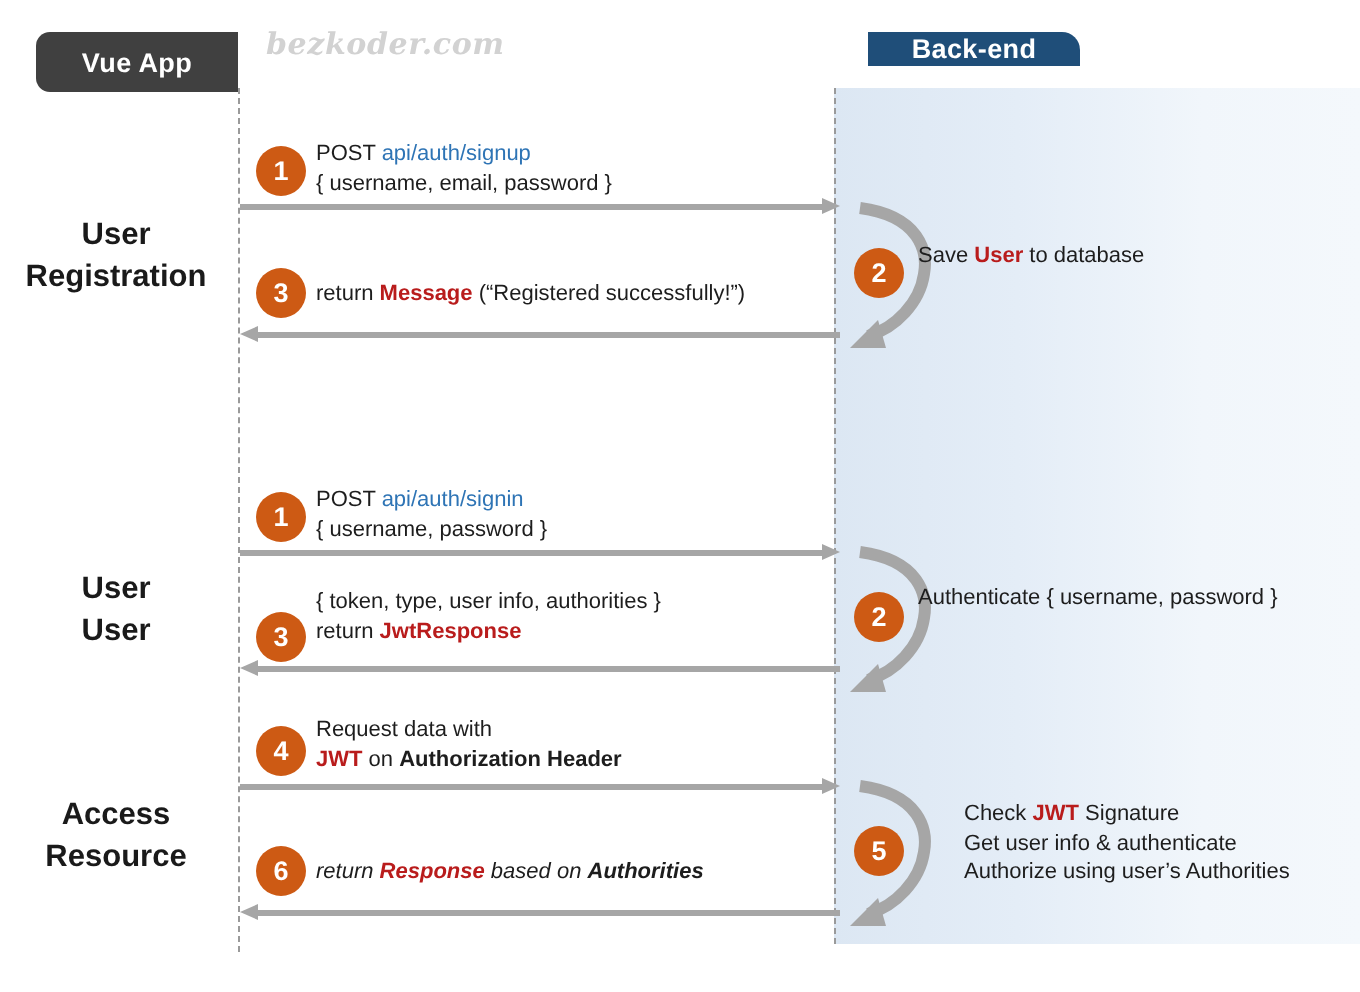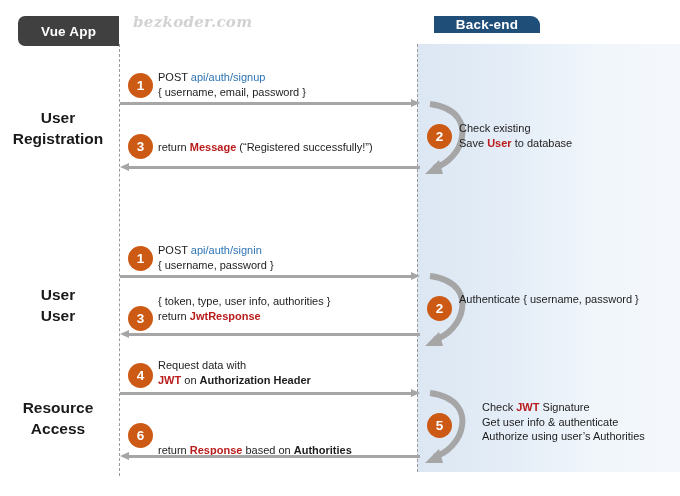--- a/index.html
+++ b/index.html
@@ -157,43 +157,42 @@
 
   <div class="sect-label" style="left:2px; top:108px;">
     <div>User</div>
     <div>Registration</div>
   </div>
   <div class="sect-label" style="left:2px; top:285px;">
     <div>User</div>
     <div>User</div>
   </div>
   <div class="sect-label" style="left:2px; top:398px;">
+    <div>Access</div>
     <div>Resource</div>
-    <div>Access</div>
   </div>
 
   <div class="circle" style="left:128px; top:73px;">1</div>
   <div class="msg" style="left:158px; top:70px;">
     <div><span>POST </span><span class="blue">api/auth/signup</span></div>
     <div><span>{ username, email, password }</span></div>
   </div>
   <div class="arrow right" style="left:120px; top:99px; width:300px;">
     <div class="shaft"></div>
     <div class="head"></div>
   </div>
 
   <div class="curve" style="left:420px; top:96px;">
     <svg width="48" height="82" viewBox="0 0 48 82">
       <path d="M10 8 C 40 12, 44 30, 42 41 C 40 55, 28 68, 14 72" fill="none" stroke="#a6a6a6" stroke-width="6" stroke-linecap="butt"></path>
       <polygon points="19,64 5,78 23,78" fill="#a6a6a6"></polygon>
     </svg>
   </div>
   <div class="circle" style="left:427px; top:124px;">2</div>
   <div class="msg" style="left:459px; top:121px;">
-    <div><span>Check existing</span></div>
     <div><span>Save </span><span class="green">User</span><span> to database</span></div>
   </div>
 
   <div class="circle" style="left:128px; top:134px;">3</div>
   <div class="msg" style="left:158px; top:140px;">
     <div><span>return </span><span class="green">Message</span><span> (“Registered successfully!”)</span></div>
   </div>
   <div class="arrow left" style="left:120px; top:163px; width:300px;">
     <div class="shaft"></div>
     <div class="head"></div>
@@ -247,21 +246,21 @@
     </svg>
   </div>
   <div class="circle" style="left:427px; top:413px;">5</div>
   <div class="msg" style="left:482px; top:400px;">
     <div><span>Check </span><span class="green">JWT</span><span> Signature</span></div>
     <div><span>Get user info &amp; authenticate</span></div>
     <div><span>Authorize using user’s Authorities</span></div>
   </div>
 
   <div class="circle" style="left:128px; top:423px;">6</div>
-  <div class="msg" style="left:158px; top:443px;">
+  <div class="msg" style="left:158px; top:429px;font-style:italic;">
     <div><span>return </span><span class="green">Response</span><span> based on </span><span class="bold">Authorities</span></div>
   </div>
   <div class="arrow left" style="left:120px; top:452px; width:300px;">
     <div class="shaft"></div>
     <div class="head"></div>
   </div>
 
 </div>
 
 </body></html>

